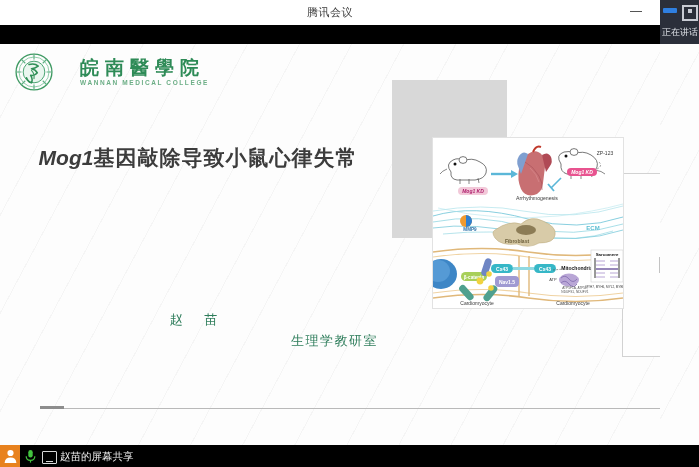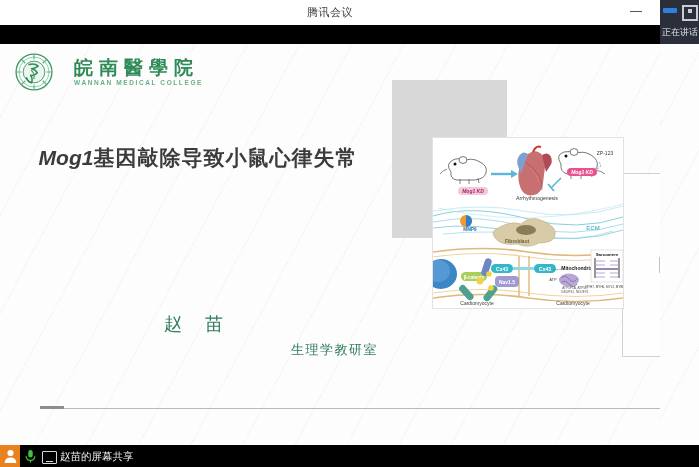--- a/index.html
+++ b/index.html
@@ -28,36 +28,36 @@
   .slide{position:absolute;left:0;top:44px;width:660px;height:401px;background:#fdfdfd;overflow:hidden;}
   .slide-texture{position:absolute;left:0;top:0;width:100%;height:100%;pointer-events:none;
     background-image:repeating-linear-gradient(-62deg,rgba(0,0,0,0.030) 0px,rgba(0,0,0,0.030) 1px,
       rgba(0,0,0,0) 1px,rgba(0,0,0,0) 46px);}
   .slide-edge-right{position:absolute;right:0;top:44px;width:39px;height:401px;background:#fdfdfd;}
   .slide-edge-texture{position:absolute;right:0;top:44px;width:39px;height:401px;pointer-events:none;
     background-image:repeating-linear-gradient(-62deg,rgba(0,0,0,0.030) 0px,rgba(0,0,0,0.030) 1px,
       rgba(0,0,0,0) 1px,rgba(0,0,0,0) 46px);}
 
   
-  .logo{position:absolute;left:14px;top:8px;display:flex;align-items:center;gap:20px;}
+  .logo{position:absolute;left:14px;top:8px;display:flex;align-items:center;gap:26px;}
   .logo-mark{width:40px;height:40px;flex:0 0 auto;}
   .logo-text{display:flex;flex-direction:column;justify-content:center;}
   .logo-cn{font-size:19px;font-weight:700;color:#2e8b57;letter-spacing:6px;
     font-family:"DejaVu Serif","Liberation Serif",serif;line-height:1.05;}
   .logo-en{font-size:6.5px;color:#6cae86;letter-spacing:1.6px;margin-top:2px;font-weight:600;}
 
   
   .title-block{position:absolute;left:18px;top:98px;width:360px;text-align:center;}
   .title-line{font-size:21px;font-weight:700;color:#3c3c3c;line-height:1.55;letter-spacing:1px;
     white-space:nowrap;}
   .gene{font-style:italic;font-family:"Liberation Sans",sans-serif;letter-spacing:0;}
 
   
   .author-block{position:absolute;left:18px;top:265px;width:360px;text-align:center;color:#2e7d5b;}
-  .author-name{font-size:18px;letter-spacing:9px;line-height:1.7;font-weight:400;}
+  .author-name{font-size:13px;letter-spacing:9px;line-height:1.7;font-weight:400;}
   .author-dept{font-size:13px;letter-spacing:1.5px;line-height:1.6;font-weight:400;text-align:right;}
 
   
   .rule{position:absolute;left:40px;top:364px;width:620px;height:1px;background:#b9b9b9;}
   .rule-cap{position:absolute;left:40px;top:362px;width:24px;height:3px;background:#8d8d8d;}
 
   
   .grey-ph{position:absolute;left:392px;top:36px;width:115px;height:158px;background:#d8d8d8;}
 
   

